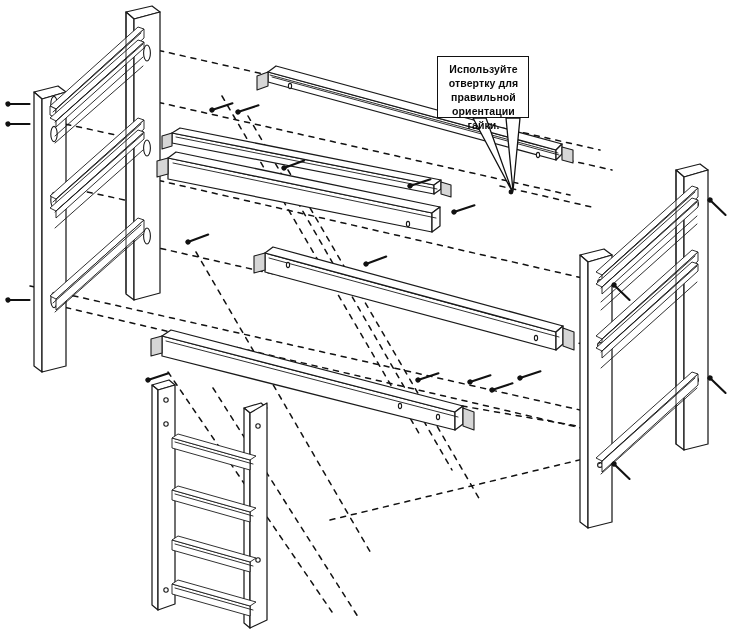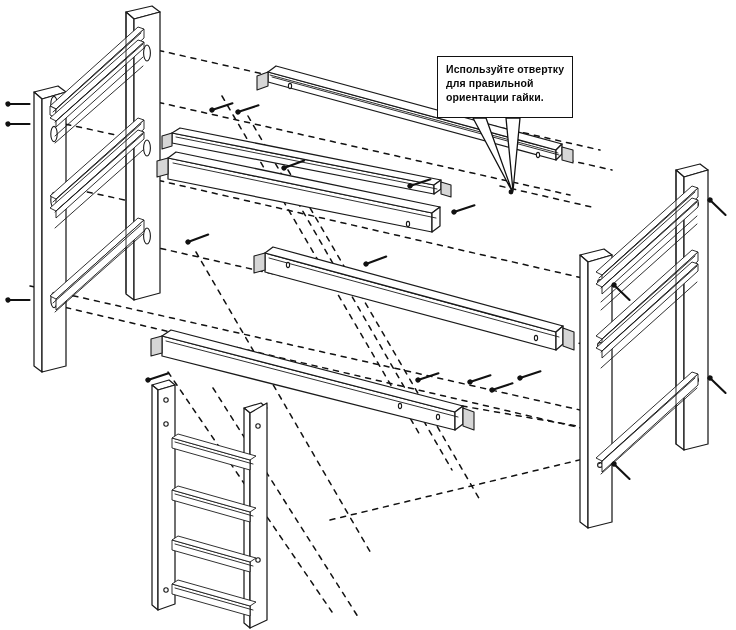--- a/index.html
+++ b/index.html
@@ -364,17 +364,17 @@
         </g>
     </g>
 
     <g>
       <polygon class="ptr" points="473,118 486,118 512,191"></polygon>
       <polygon class="ptr" points="506,118 520,118 513,191"></polygon>
       <circle fill="#111111" cx="511" cy="192" r="2.4"></circle>
     </g>
   </svg>
 
-  <div class="callout-box" style="left:437px; top:56px; width:136px; height:62px;">
+  <div class="callout-box" style="left:437px; top:56px; width:92px; height:62px;text-align:center;">
     <div class="callout-text">Используйте отвертку для правильной ориентации гайки.</div>
   </div>
 
 </div>
 
 </body></html>

